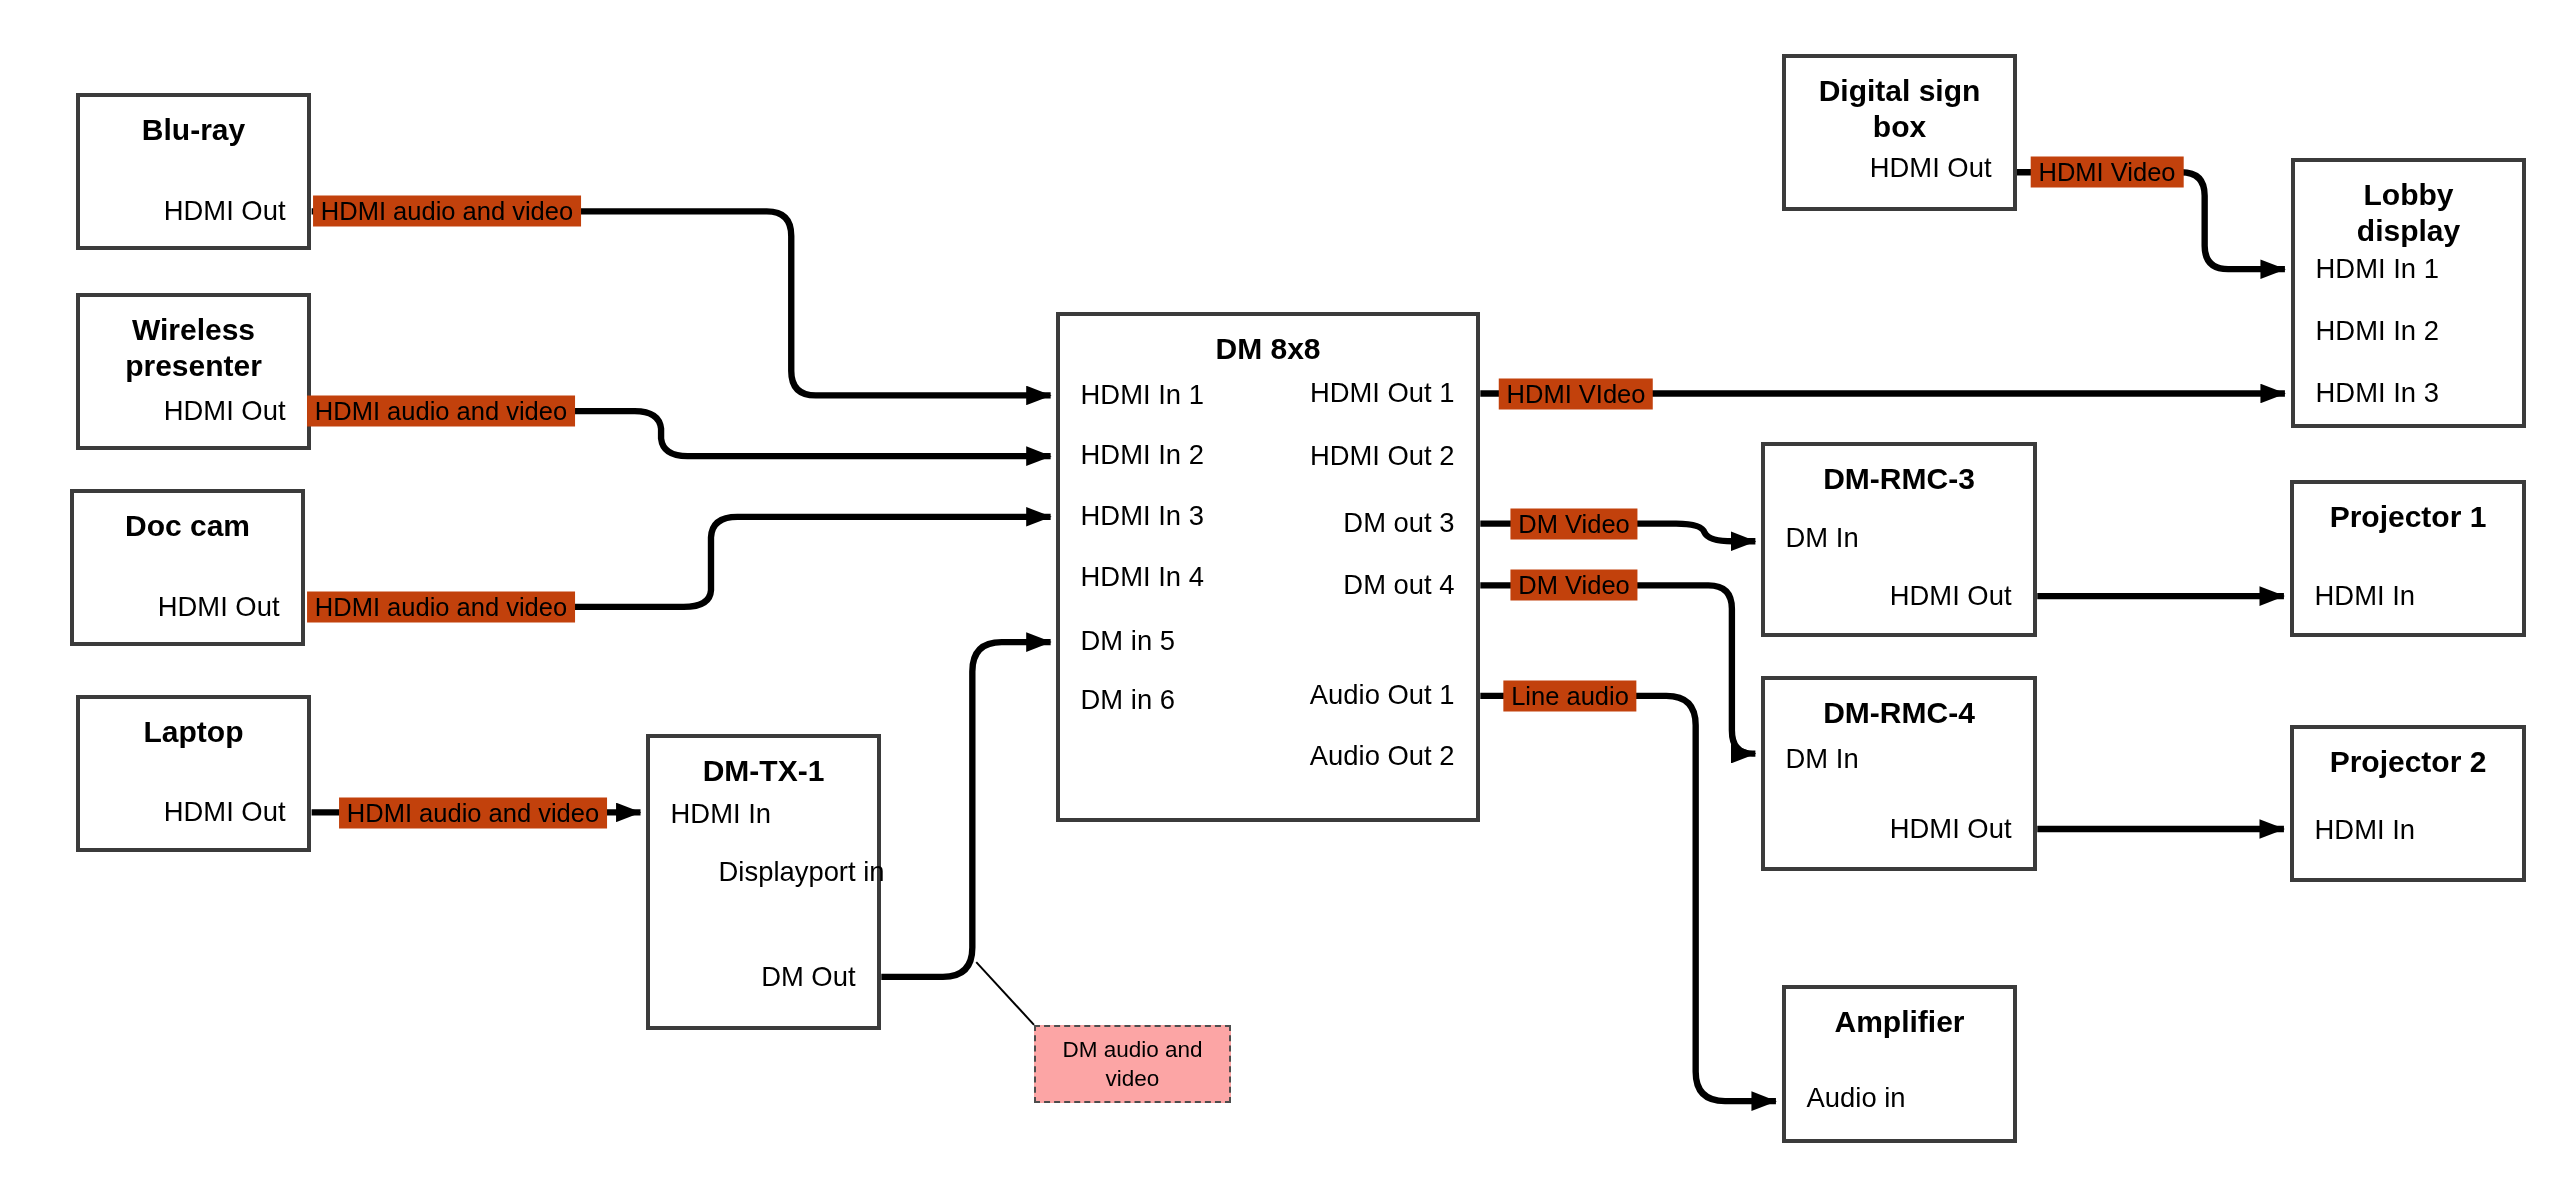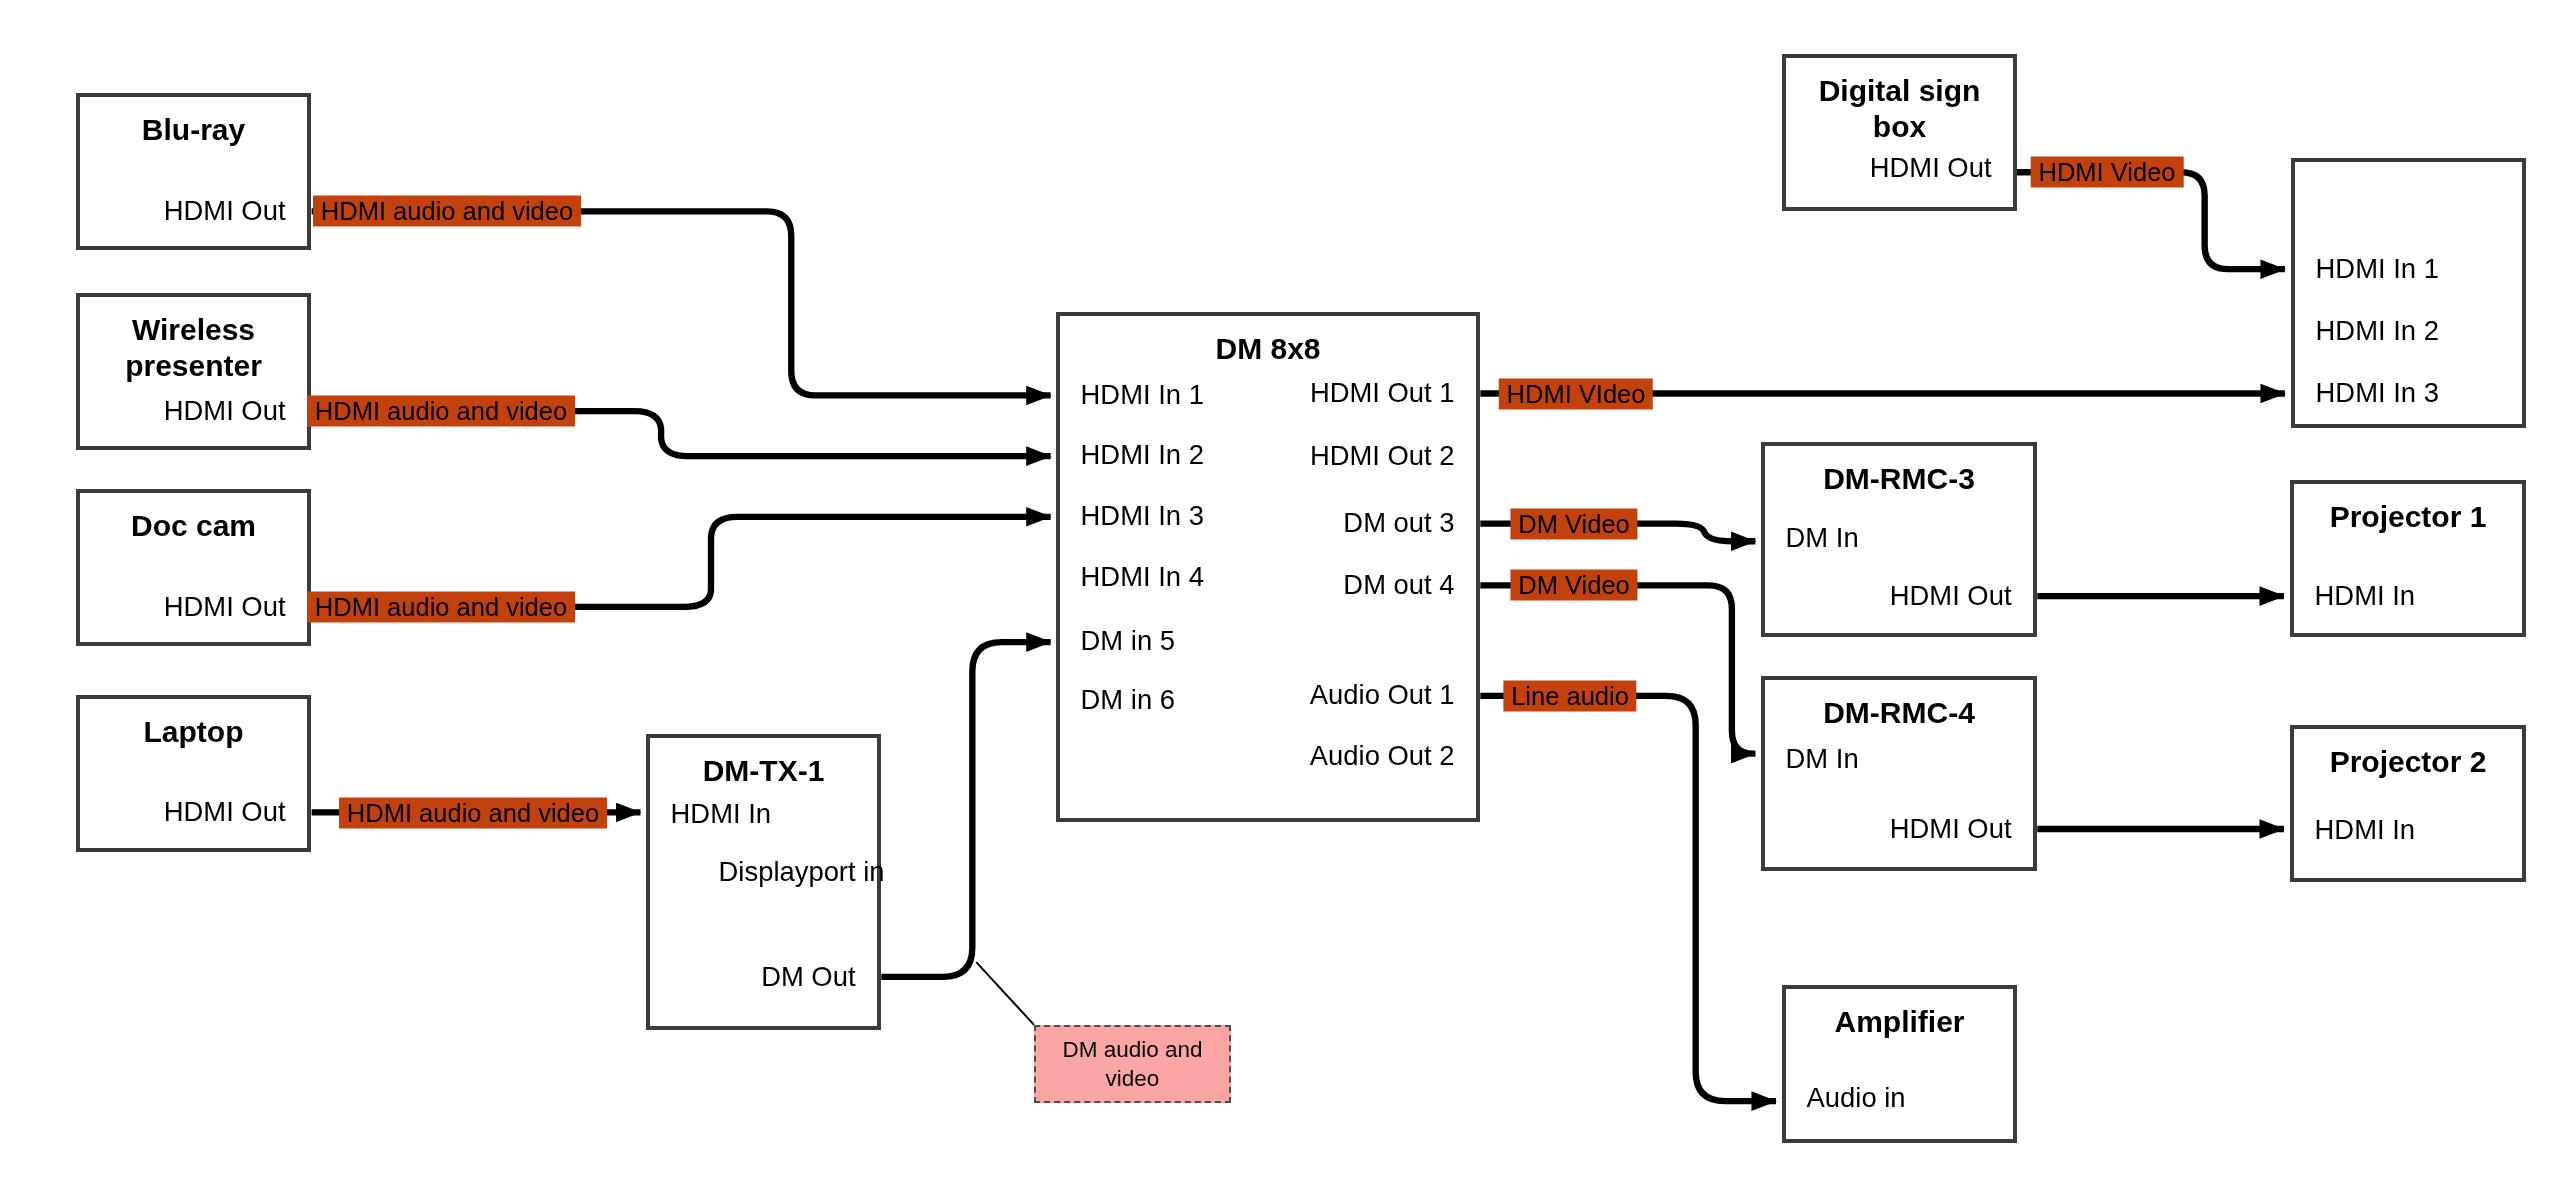--- a/index.html
+++ b/index.html
@@ -52,21 +52,21 @@
         </div>
         <span class="port right" style="top: 98px; right: 21.5px;">HDMI Out</span>
       </div>
       <div class="node" style="left: 76px; top: 293px; width: 235px; height: 157px;">
         <div class="node-title">
           <div>Wireless</div>
           <div>presenter</div>
         </div>
         <span class="port right" style="top: 98px; right: 21.5px;">HDMI Out</span>
       </div>
-      <div class="node" style="left: 76px; top: 489px; width: 235px; height: 157px;">
+      <div class="node" style="left: 70px; top: 489px; width: 235px; height: 157px;">
         <div class="node-title">
           <div>Doc cam</div>
         </div>
         <span class="port right" style="top: 98px; right: 21.5px;">HDMI Out</span>
       </div>
       <div class="node" style="left: 76px; top: 695px; width: 235px; height: 157px;">
         <div class="node-title">
           <div>Laptop</div>
         </div>
         <span class="port right" style="top: 97px; right: 21.5px;">HDMI Out</span>
@@ -97,20 +97,24 @@
         <span class="port right" style="top: 424px; right: 21.5px;">Audio Out 2</span>
       </div>
       <div class="node" style="left: 1782px; top: 54px; width: 235px; height: 157px;">
         <div class="node-title">
           <div>Digital sign</div>
           <div>box</div>
         </div>
         <span class="port right" style="top: 94px; right: 21.5px;">HDMI Out</span>
       </div>
       <div class="node" style="left: 2291px; top: 158px; width: 235px; height: 270px;">
+        <div class="node-title">
+          <div>Lobby</div>
+          <div>display</div>
+        </div>
         <span class="port left" style="top: 91px; left: 20.6px;">HDMI In 1</span>
         <span class="port left" style="top: 153px; left: 20.6px;">HDMI In 2</span>
         <span class="port left" style="top: 215px; left: 20.6px;">HDMI In 3</span>
       </div>
       <div class="node" style="left: 1761px; top: 442px; width: 276px; height: 195px;">
         <div class="node-title">
           <div>DM-RMC-3</div>
         </div>
         <span class="port left" style="top: 76px; left: 20.6px;">DM In</span>
         <span class="port right" style="top: 134px; right: 21.5px;">HDMI Out</span>

